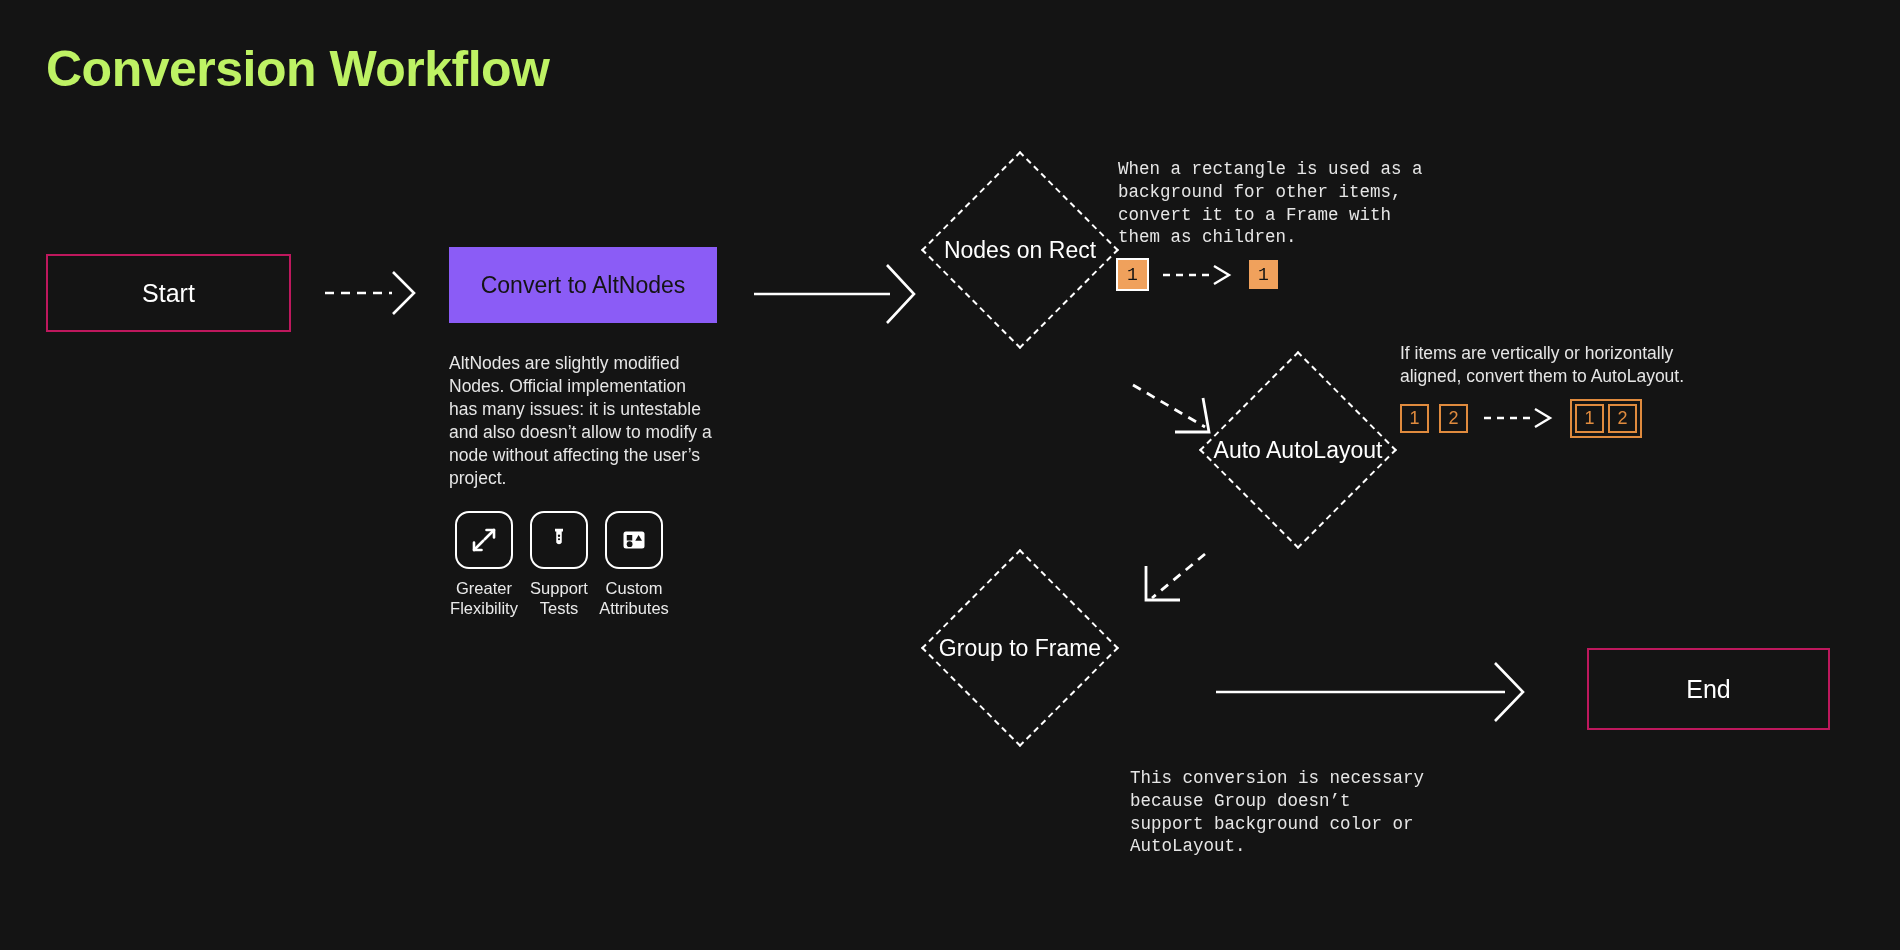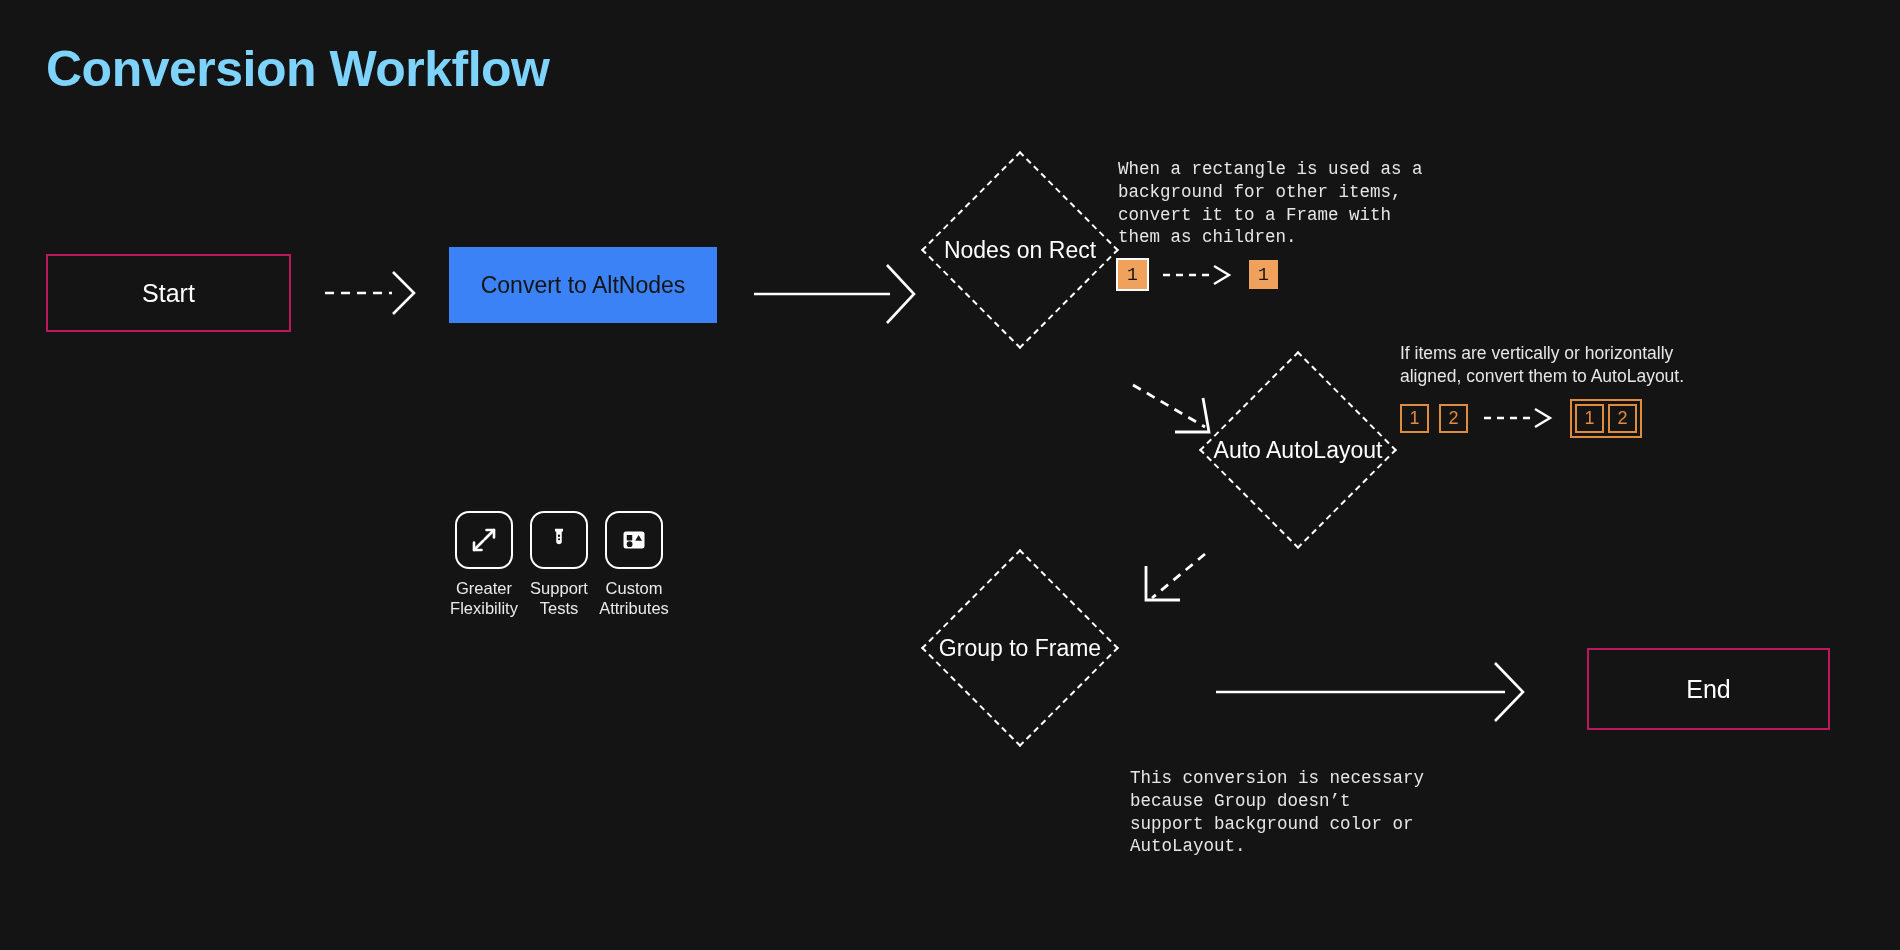--- a/index.html
+++ b/index.html
@@ -6,39 +6,39 @@
   html, body {
     width: 1900px; height: 950px;
     background: #141414;
     font-family: "Liberation Sans", sans-serif;
     overflow: hidden;
   }
   #stage { position: relative; width: 1900px; height: 950px; background: #141414; }
 
   .page-title {
     position: absolute; left: 46px; top: 42px;
-    font-size: 50px; font-weight: bold; color: #7dd3fc;
+    font-size: 50px; font-weight: bold; color: #bef264;
     letter-spacing: -0.5px; line-height: 1.1;
   }
 
   
   .term-box {
     position: absolute;
     border: 2px solid #be185d;
     display: flex; align-items: center; justify-content: center;
     color: #ffffff; font-size: 25px; font-weight: 400;
     background: transparent;
   }
   #start-box { left: 46px; top: 254px; width: 245px; height: 78px; }
   #end-box   { left: 1557px; top: 648px; width: 243px; height: 82px; margin-left: 30px; }
 
   
   #convert-box {
     position: absolute; left: 449px; top: 247px; width: 268px; height: 76px;
-    background: #3b82f6;
+    background: #8b5cf6;
     display: flex; align-items: center; justify-content: center;
     color: #141414; font-size: 23px; font-weight: 500;
   }
 
   
   .para {
     position: absolute; color: #e6e6e6; font-size: 17.5px; line-height: 1.32;
   }
   #altnodes-desc { left: 449px; top: 352px; width: 270px; }
 
@@ -135,20 +135,21 @@
   </svg>
 
   <div class="term-box" id="start-box">
     <span>Start</span>
   </div>
 
   <div id="convert-box">
     <span>Convert to AltNodes</span>
   </div>
 
+  <div class="para" id="altnodes-desc">AltNodes are slightly modified Nodes. Official implementation has many issues: it is untestable and also doesn’t allow to modify a node without affecting the user’s project.</div>
 
   <div id="features">
 
     <div class="feature">
       <div class="feature-badge">
         <svg width="30" height="30" viewBox="0 0 24 24" fill="none" stroke="#ffffff" stroke-width="2.1" stroke-linecap="round" stroke-linejoin="round">
           <polyline points="14,4 20,4 20,10"></polyline>
           <line x1="20" y1="4" x2="12.6" y2="11.4"></line>
           <polyline points="10,20 4,20 4,14"></polyline>
           <line x1="4" y1="20" x2="11.4" y2="12.6"></line>

